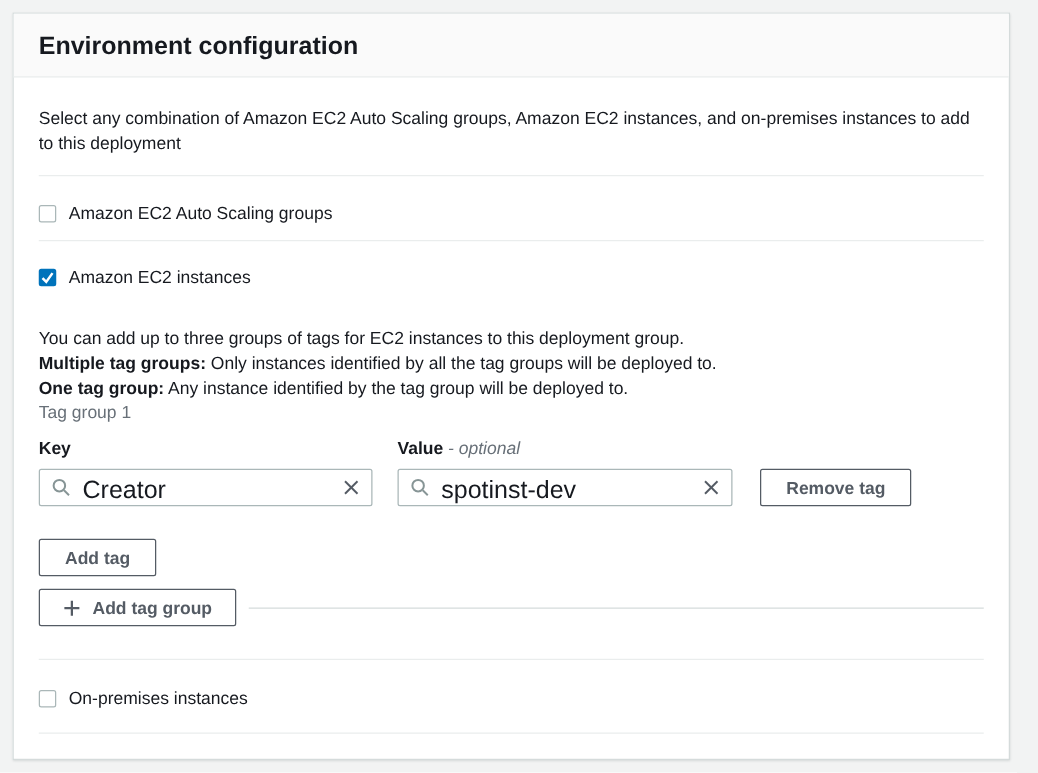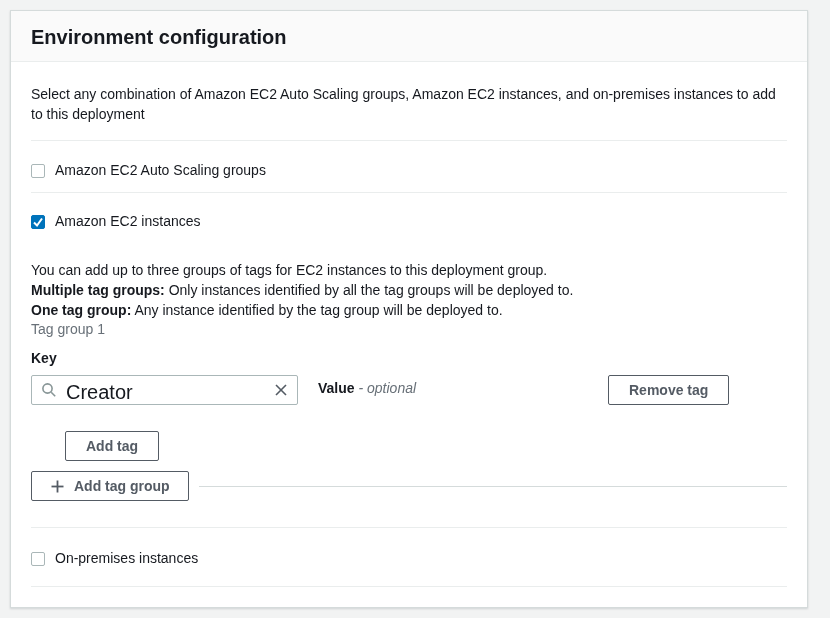--- a/index.html
+++ b/index.html
@@ -68,21 +68,21 @@
     display:flex; align-items:center; justify-content:center;
   }
   .btn {
     height:30px; background:#fff;
     border:1px solid #545b64; border-radius:2px;
     font-family:"Liberation Sans", sans-serif;
     font-size:14px; font-weight:bold; color:#545b64;
     padding:0 20px; cursor:pointer; line-height:28px;
   }
   .btn-remove { margin-left:22px; flex:none; }
-  .btn-add-tag { margin-top:26px; display:block;margin-left:34px; }
+  .btn-add-tag { margin-top:26px; display:block; }
   .add-group-row { display:flex; align-items:center; margin-top:10px; }
   .btn-add-group { display:flex; align-items:center; gap:9px; padding:0 18px; }
   .add-group-rule { flex:1; border-top:1px solid #d5dbdb; margin-left:10px; }
 </style>
 </head>
 <body>
 
 <div class="panel">
 
   <div class="panel-header">
@@ -135,20 +135,33 @@
             <svg width="16" height="16" viewBox="0 0 16 16">
                 <line x1="3" y1="3" x2="13" y2="13" stroke="#545b64" stroke-width="1.6"></line>
                 <line x1="13" y1="3" x2="3" y2="13" stroke="#545b64" stroke-width="1.6"></line>
               </svg>
           </button>
         </div>
       </div>
 
       <div class="field field-value">
         <div class="field-label"><span>Value</span> <span class="optional">- optional</span></div>
+        <div class="search-input">
+          <svg class="search-icon" viewBox="0 0 16 16">
+              <circle cx="6.5" cy="6.5" r="4.6" fill="none" stroke="#879596" stroke-width="1.6"></circle>
+              <line x1="10.2" y1="10.2" x2="14.2" y2="14.2" stroke="#879596" stroke-width="1.6"></line>
+            </svg>
+          <input type="text" value="spotinst-dev" style="">
+          <button class="clear-btn">
+            <svg width="16" height="16" viewBox="0 0 16 16">
+                <line x1="3" y1="3" x2="13" y2="13" stroke="#545b64" stroke-width="1.6"></line>
+                <line x1="13" y1="3" x2="3" y2="13" stroke="#545b64" stroke-width="1.6"></line>
+              </svg>
+          </button>
+        </div>
       </div>
 
       <button class="btn btn-remove">Remove tag</button>
     </div>
 
     <button class="btn btn-add-tag">Add tag</button>
 
     <div class="add-group-row">
       <button class="btn btn-add-group">
         <svg width="15" height="15" viewBox="0 0 15 15">

